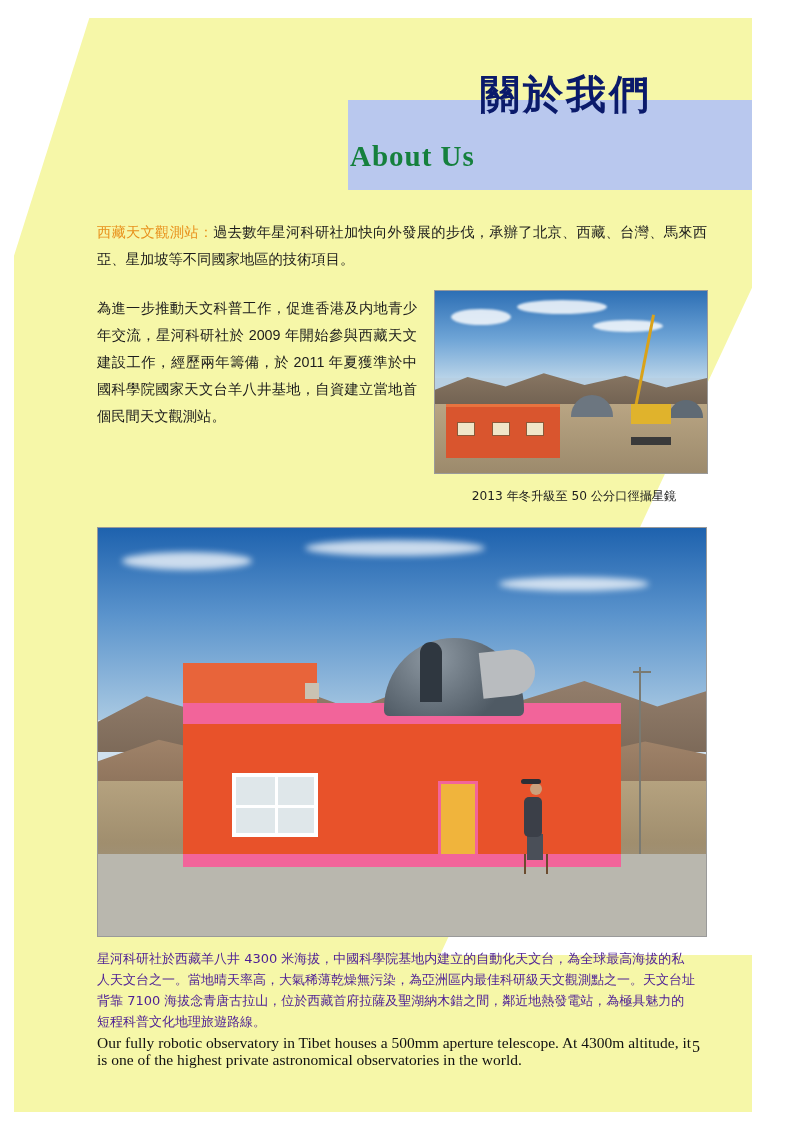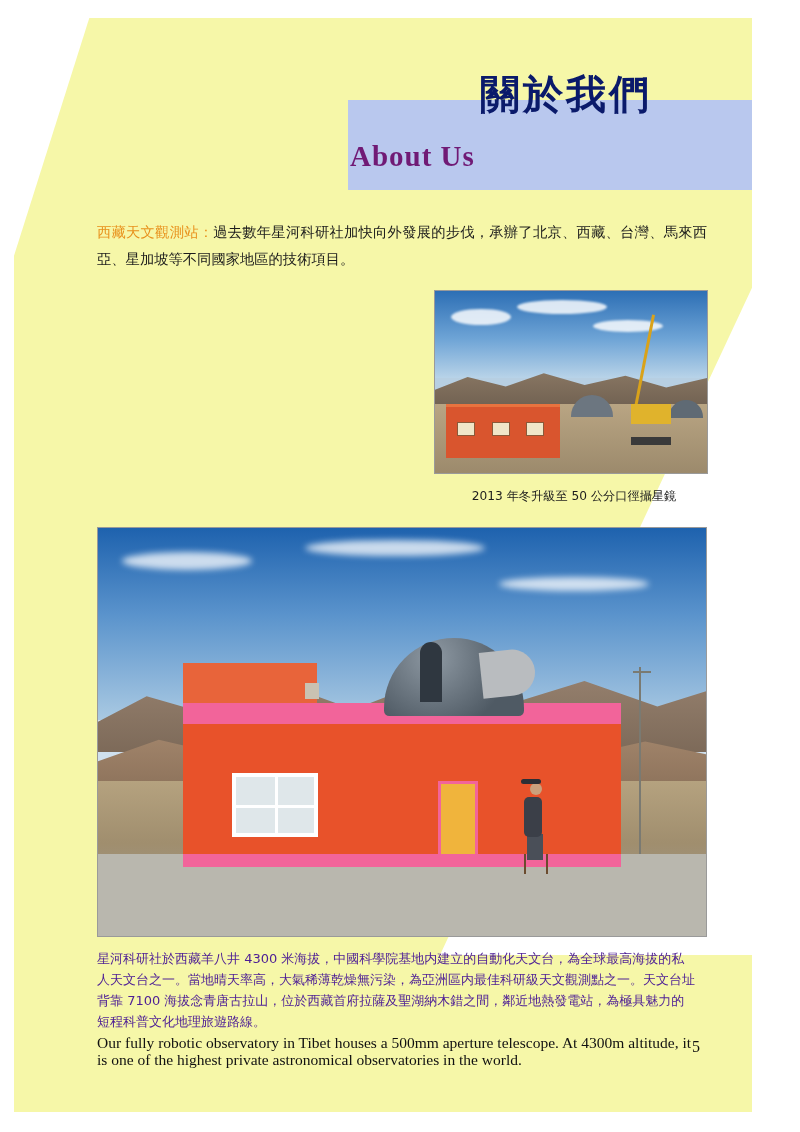--- a/index.html
+++ b/index.html
@@ -82,21 +82,21 @@
     letter-spacing: 3px;
     line-height: 1.2;
     white-space: nowrap;
   }
   .title-en {
     position: absolute;
     left: 350px; top: 140px;
     font-family: "Liberation Serif", serif;
     font-size: 29px;
     font-weight: bold;
-    color: #701a75;
+    color: #15803d;
     letter-spacing: 1px;
     white-space: nowrap;
   }
 
   
   .para {
     position: absolute;
     font-family: Liberation Sans, sans-serif;
     font-size: 14.3px;
     line-height: 27px;
@@ -340,20 +340,21 @@
   <div class="white-left-strip"></div>
 
   <div class="banner"></div>
   <div class="title-cn">關於我們</div>
   <div class="title-en">About  Us</div>
 
   <div class="para p1">
     <span class="lead">西藏天文觀測站：</span><span>過去數年星河科研社加快向外發展的步伐，承辦了北京、西藏、台灣、馬來西亞、星加坡等不同國家地區的技術項目。</span>
   </div>
 
+  <div class="para p2">為進一步推動天文科普工作，促進香港及内地青少年交流，星河科研社於 2009 年開始參與西藏天文建設工作，經歷兩年籌備，於 2011 年夏獲準於中國科學院國家天文台羊八井基地，自資建立當地首個民間天文觀測站。</div>
 
   <div class="photo-top">
     <div class="sky"></div>
     <div class="cloud" style="left:6%;top:10%;width:60px;height:16px;"></div>
     <div class="cloud" style="left:30%;top:5%;width:90px;height:14px;"></div>
     <div class="cloud" style="left:58%;top:16%;width:70px;height:12px;"></div>
     <div class="mountains"></div>
     <div class="ground"></div>
     <div class="building">
       <div class="win" style="left:10%;top:30%;width:16px;height:12px;"></div>

